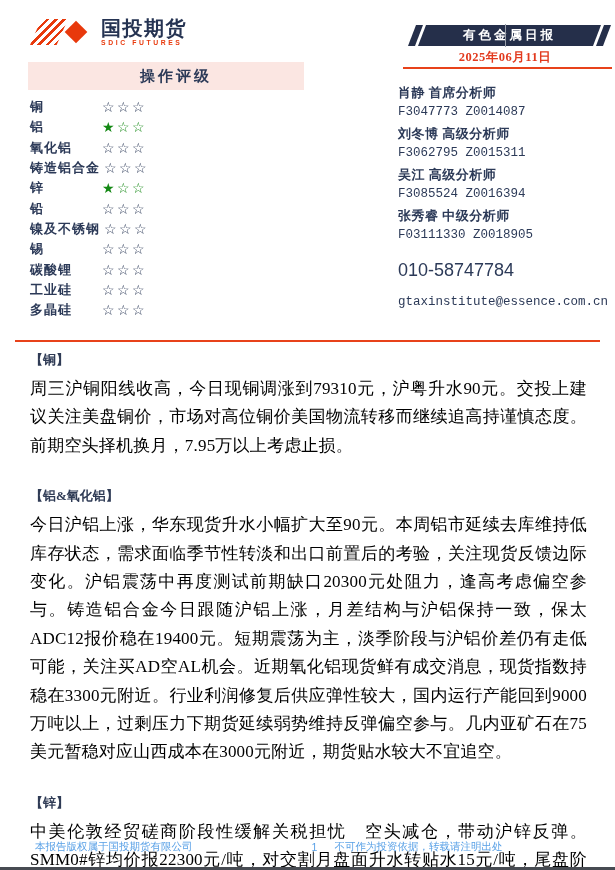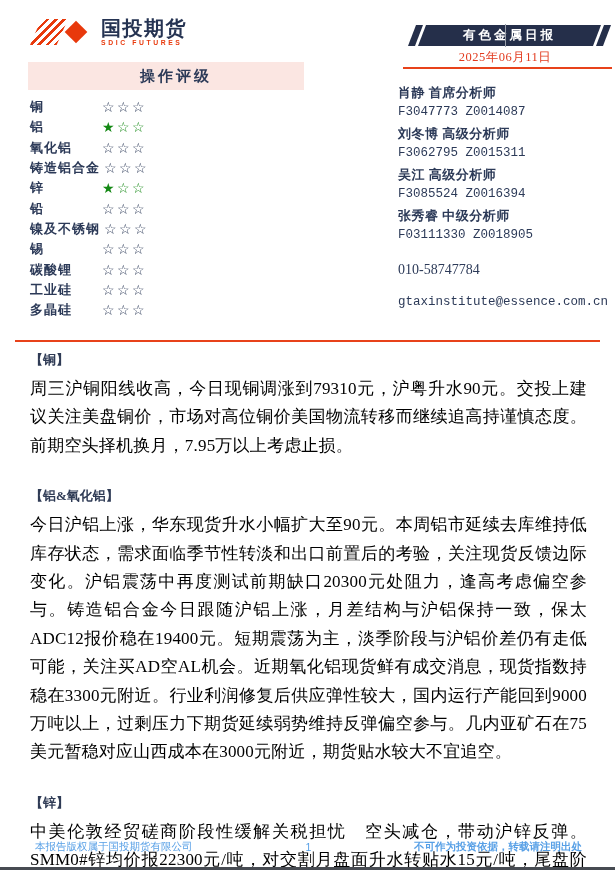--- a/index.html
+++ b/index.html
@@ -23,60 +23,60 @@
   .banner{position:absolute;left:412px;top:25px;width:195px;height:21px;background:#252f4a;
       transform:skewX(-21deg);}
   .banner .slash-l,.banner .slash-r{position:absolute;top:0;bottom:0;width:3px;background:#ffffff;}
   .banner .slash-l{left:7px;}
   .banner .slash-r{right:7px;}
   .banner-title{position:absolute;left:0;right:0;top:0;bottom:0;display:flex;align-items:center;
       justify-content:center;transform:skewX(21deg);color:#ffffff;font-size:12.5px;font-weight:bold;
       letter-spacing:3px;}
   .banner-split{position:absolute;left:505px;top:24px;width:1px;height:23px;background:#9aa0ab;}
   .report-date{position:absolute;left:398px;top:49px;width:214px;text-align:center;
-      color:#e23a1e;font-size:12.5px;font-weight:normal;letter-spacing:.5px;}
+      color:#e23a1e;font-size:12.5px;font-weight:bold;letter-spacing:.5px;}
   .date-rule{position:absolute;left:403px;top:67px;width:209px;height:2px;background:#e8421a;}
 
   
   .rating-panel{position:absolute;left:28px;top:62px;width:276px;}
   .rating-title{height:28px;background:#fbe6e2;display:flex;align-items:center;justify-content:center;
       font-size:15px;font-weight:bold;color:#2c3a58;letter-spacing:3px;padding-left:20px;}
   .rating-list{margin-top:7px;padding-left:2px;}
   .rating-row{height:20.3px;display:flex;align-items:center;}
   .rating-label{font-size:13px;font-weight:bold;min-width:68px;letter-spacing:1px;}
   .rating-stars{font-size:14px;letter-spacing:2.5px;color:#2c3a58;line-height:1;
       font-family:"DejaVu Sans",sans-serif;margin-left:4px;}
   .rating-stars.green{color:#158915;}
 
   
   .analyst-col{position:absolute;left:398px;top:82px;width:216px;}
   .analyst-name{font-size:13px;font-weight:bold;line-height:21px;letter-spacing:.5px;}
   .analyst-id{font-size:12.5px;line-height:18px;margin-bottom:2px;
       font-family:"Liberation Mono","DejaVu Sans Mono",monospace;}
-  .contact-phone{margin-top:16px;font-size:14px;line-height:20px;
-      font-family:Liberation Serif, serif;}
+  .contact-phone{margin-top:16px;font-size:18px;line-height:20px;
+      font-family:Liberation Sans, sans-serif;}
   .contact-email{font-size:12.5px;line-height:20px;
       font-family:"Liberation Mono","DejaVu Sans Mono",monospace;margin-top:12px;}
 
   
   .mid-rule{position:absolute;left:15px;top:340px;width:585px;height:2px;background:#e8421a;}
 
   
   .content{position:absolute;left:30px;top:351px;width:557px;}
   .section{margin-bottom:20px;}
   .section-heading{font-size:13px;font-weight:bold;color:#2f3b55;line-height:18px;}
   .section-body{margin:6px 0 27px;font-size:17px;line-height:28.4px;text-align:justify;
       color:#000000;letter-spacing:.2px;}
 
   
-  .footer{position:absolute;left:35px;right:33px;top:840px;display:flex;align-items:center;
+  .footer{position:absolute;left:35px;right:21px;top:840px;display:flex;align-items:center;
       font-family:"Liberation Sans",sans-serif;font-size:10.5px;color:#58a0e6;}
   .footer-left{flex:1;text-align:left;}
   .footer-page{width:40px;text-align:center;}
-  .footer-right{flex:1;text-align:right;font-weight:bold;}
+  .footer-right{flex:1;}
   .bottom-edge{position:absolute;left:0;bottom:0;width:100%;height:3px;background:#474b52;}
 </style>
 </head>
 <body>
 
 <div class="page">
 
   <div class="logo">
     <div class="logo-mark">
       <div class="logo-stripes"></div>

